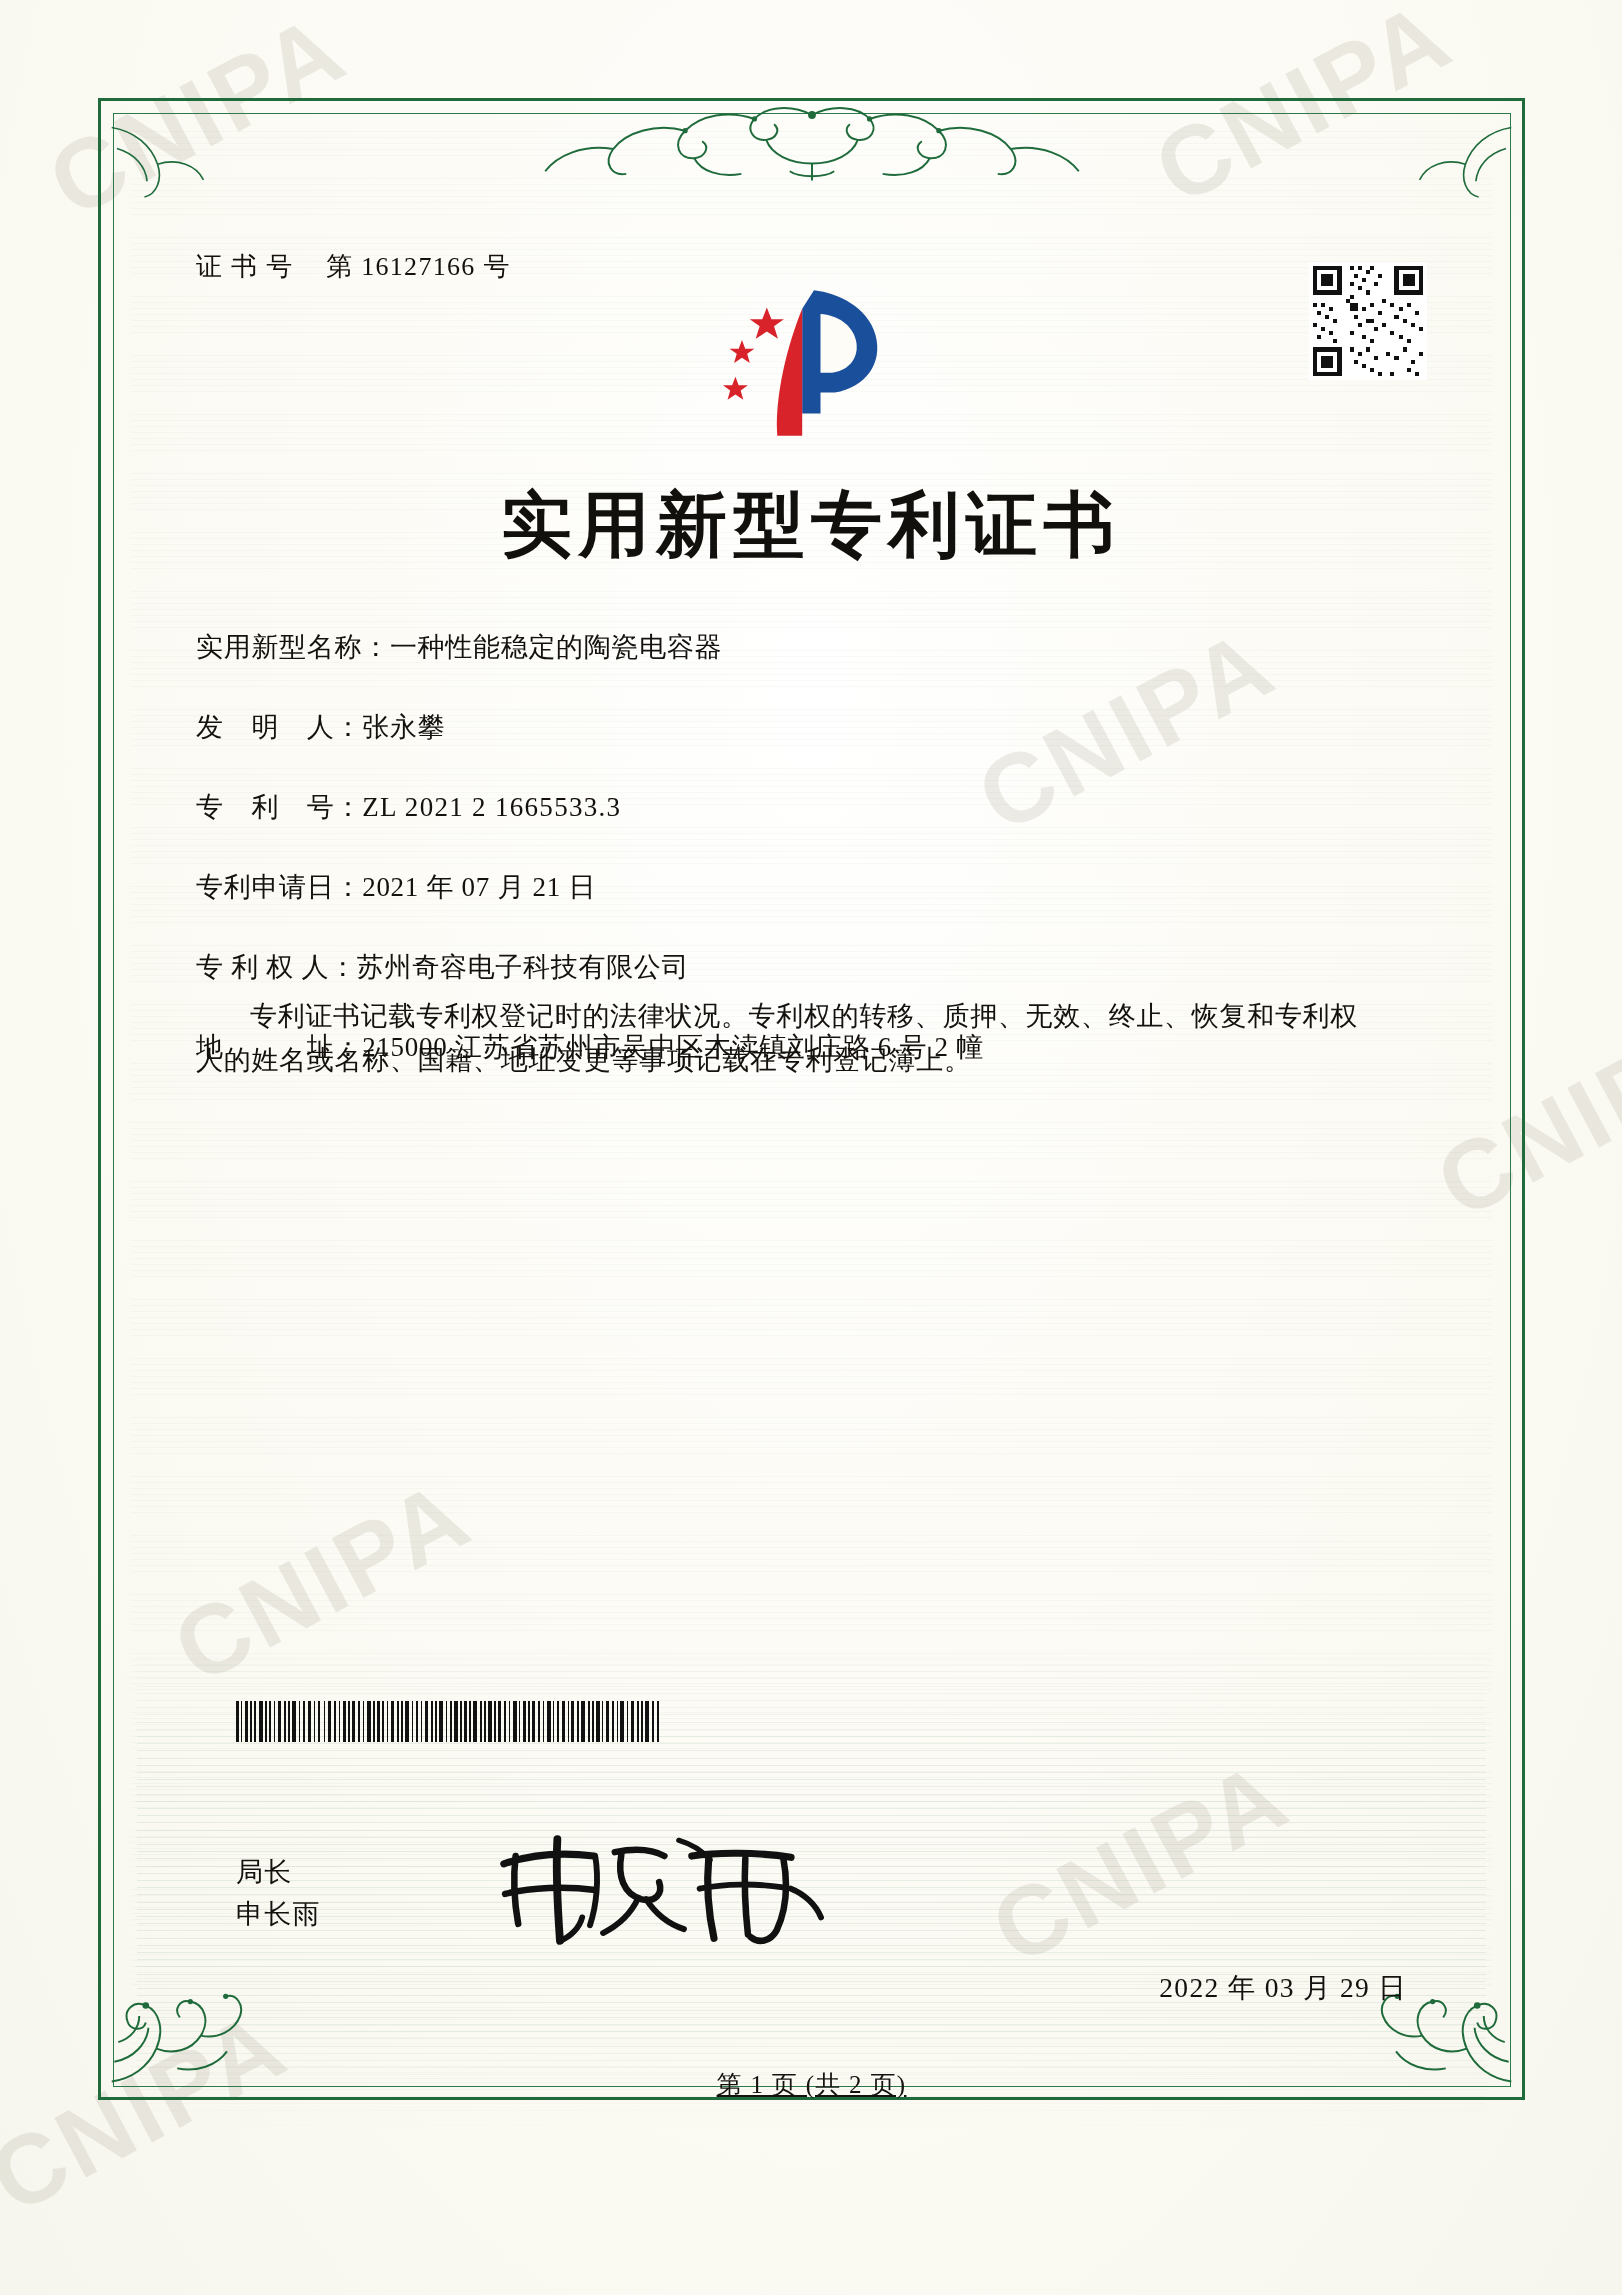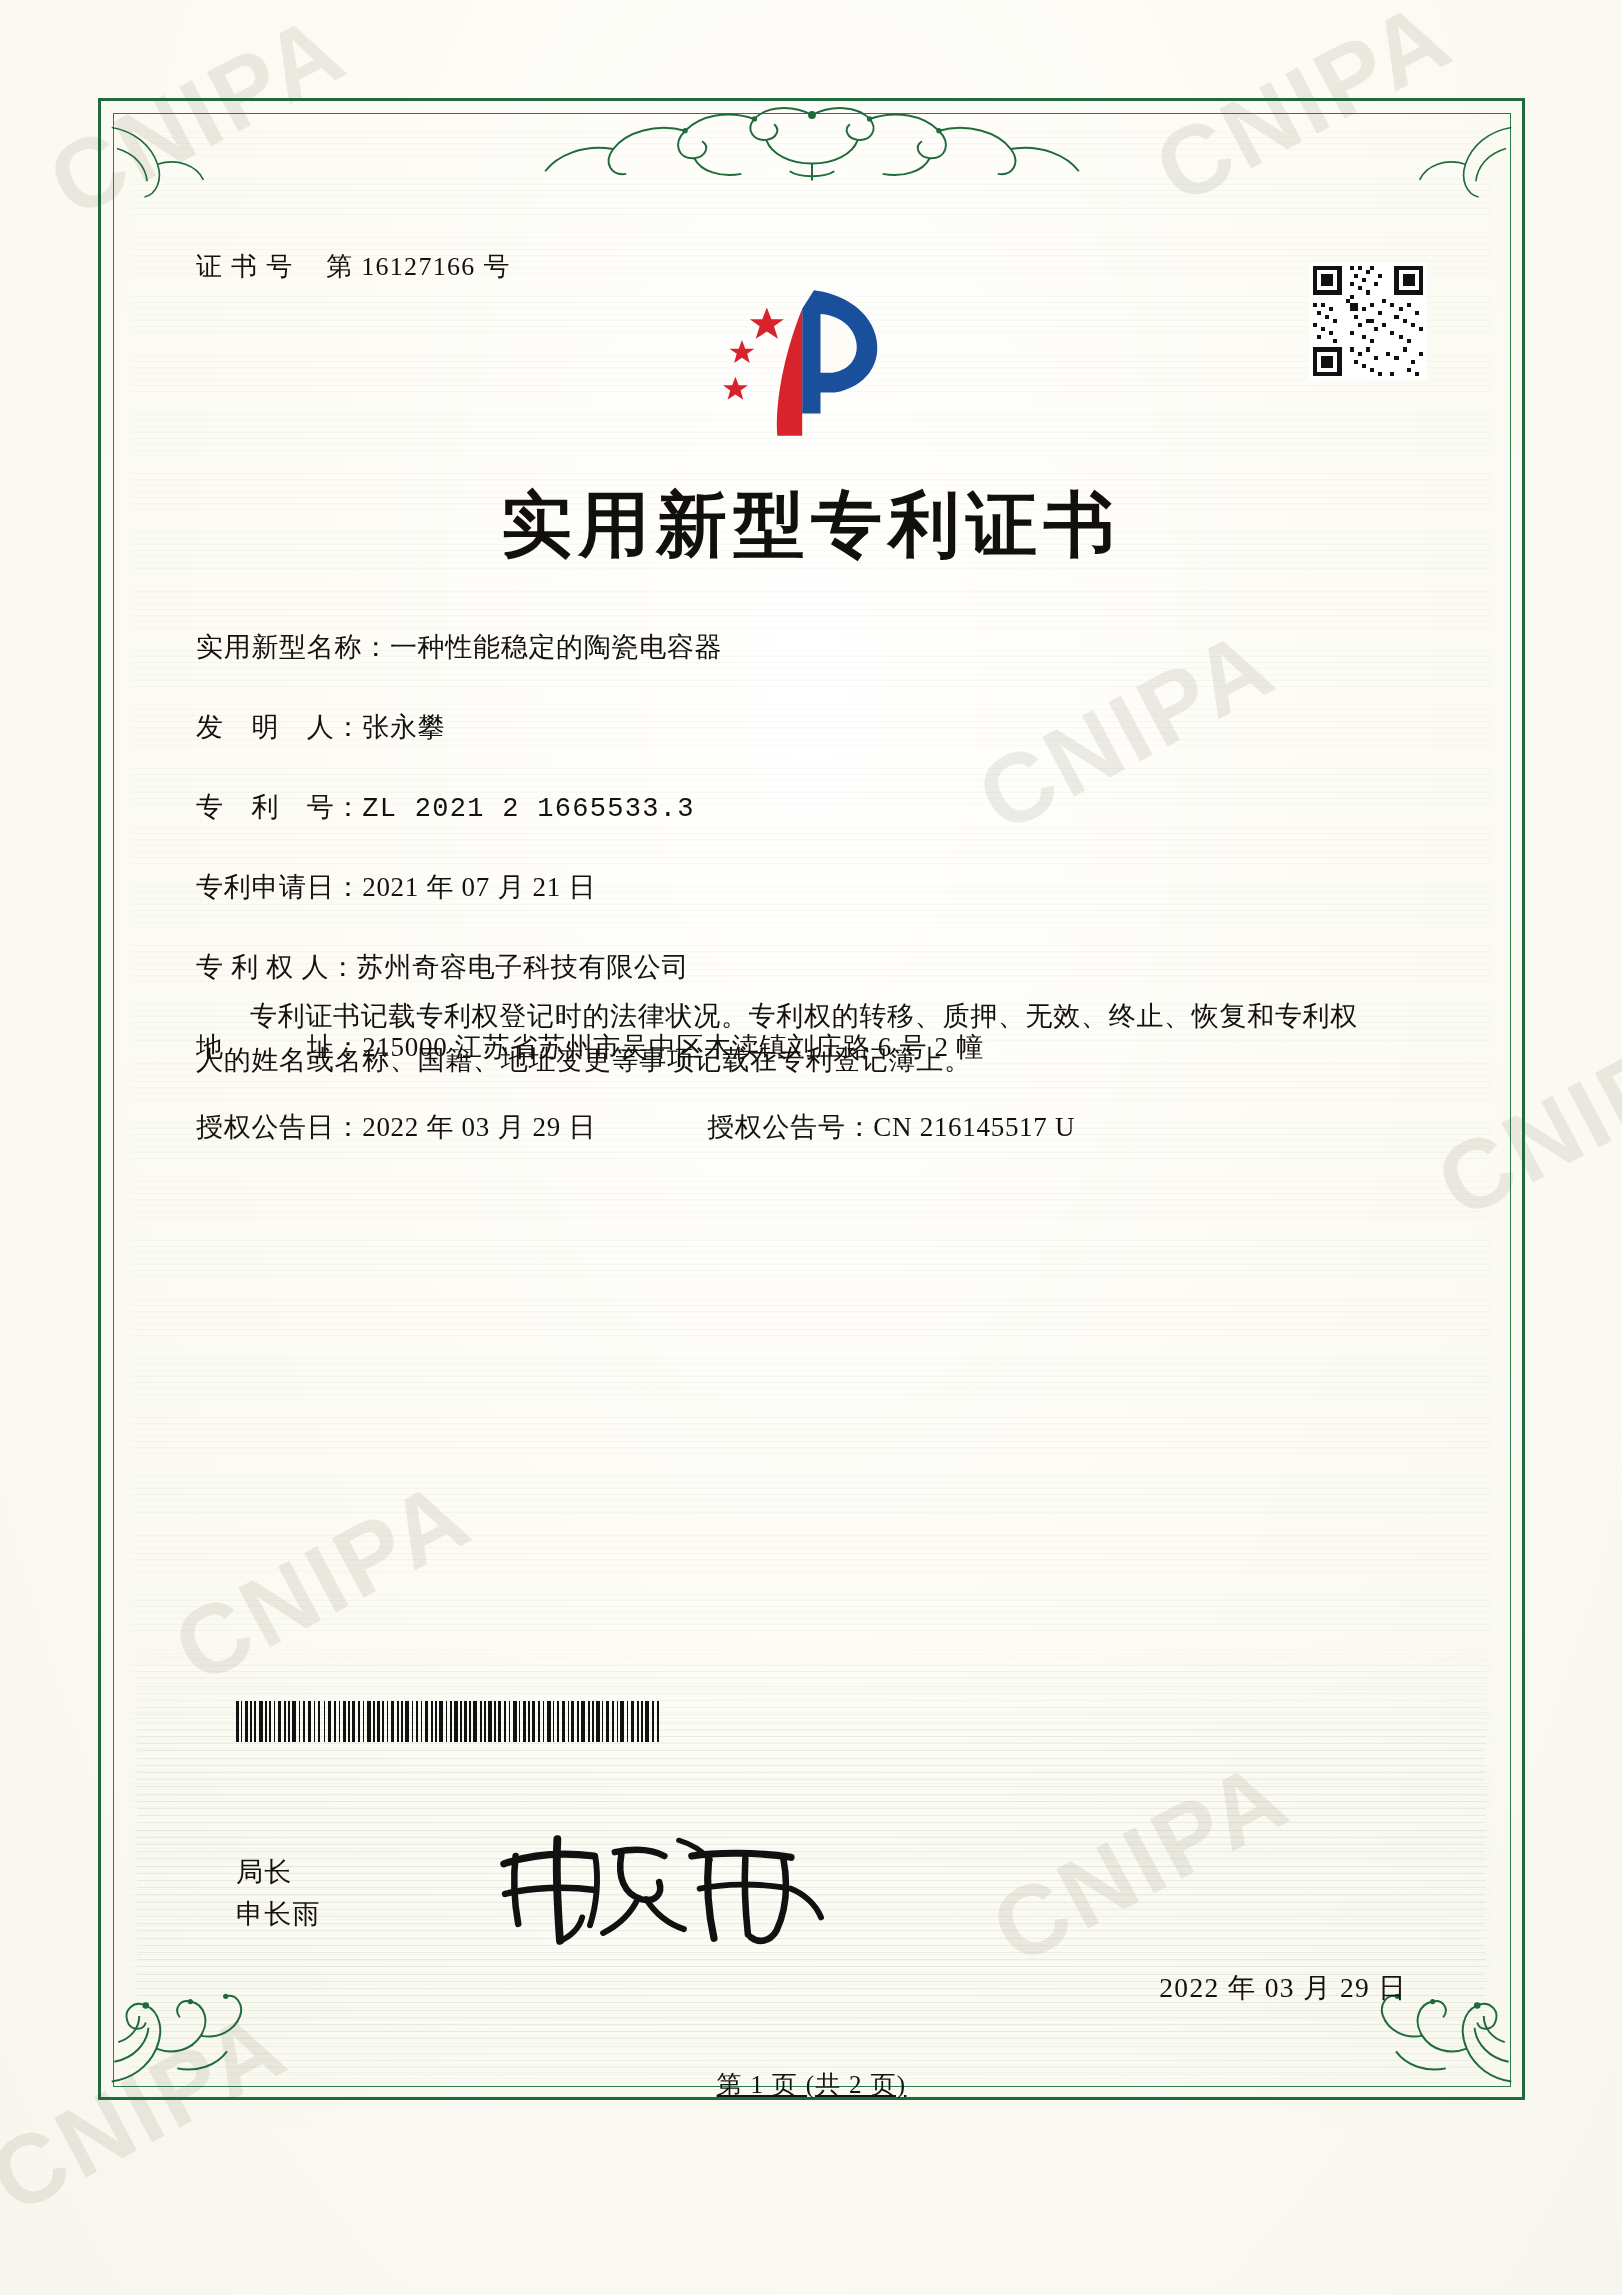--- a/index.html
+++ b/index.html
@@ -148,21 +148,21 @@
     letter-spacing: 0.7px;
     white-space: nowrap;
   }
   .label {
     display: inline-block;
   }
   .value {
     display: inline-block;
   }
   .value.mono {
-    font-family: Liberation Mono, monospace;
+    font-family: Liberation Serif, serif;
     letter-spacing: 1.3px;
   }
   .row-split {
     display: flex;
   }
   .row-split .right {
     margin-left: 111px;
   }
 
   .para {
@@ -443,28 +443,20 @@
         <span class="label">专　利　号：</span><span class="value mono">ZL 2021 2 1665533.3</span>
       </div>
       <div class="field-row">
         <span class="label">专利申请日：</span><span class="value">2021 年 07 月 21 日</span>
       </div>
       <div class="field-row">
         <span class="label">专 利 权 人：</span><span class="value">苏州奇容电子科技有限公司</span>
       </div>
       <div class="field-row">
         <span class="label">地　　　址：</span><span class="value">215000 江苏省苏州市吴中区木渎镇刘庄路 6 号 2 幢</span>
-      </div>
-      <div class="field-row row-split">
-        <div>
-          <span class="label">授权公告日：</span><span class="value">2022 年 03 月 29 日</span>
-        </div>
-        <div class="right">
-          <span class="label">授权公告号：</span><span class="value">CN 216145517 U</span>
-        </div>
       </div>
     </div>
 
     <div class="paras">
       <p class="para">专利证书记载专利权登记时的法律状况。专利权的转移、质押、无效、终止、恢复和专利权人的姓名或名称、国籍、地址变更等事项记载在专利登记簿上。</p>
     </div>
   </div>
 
   <svg class="barcode" viewBox="0 0 650 62" shape-rendering="crispEdges">
     <g fill="#111111">

